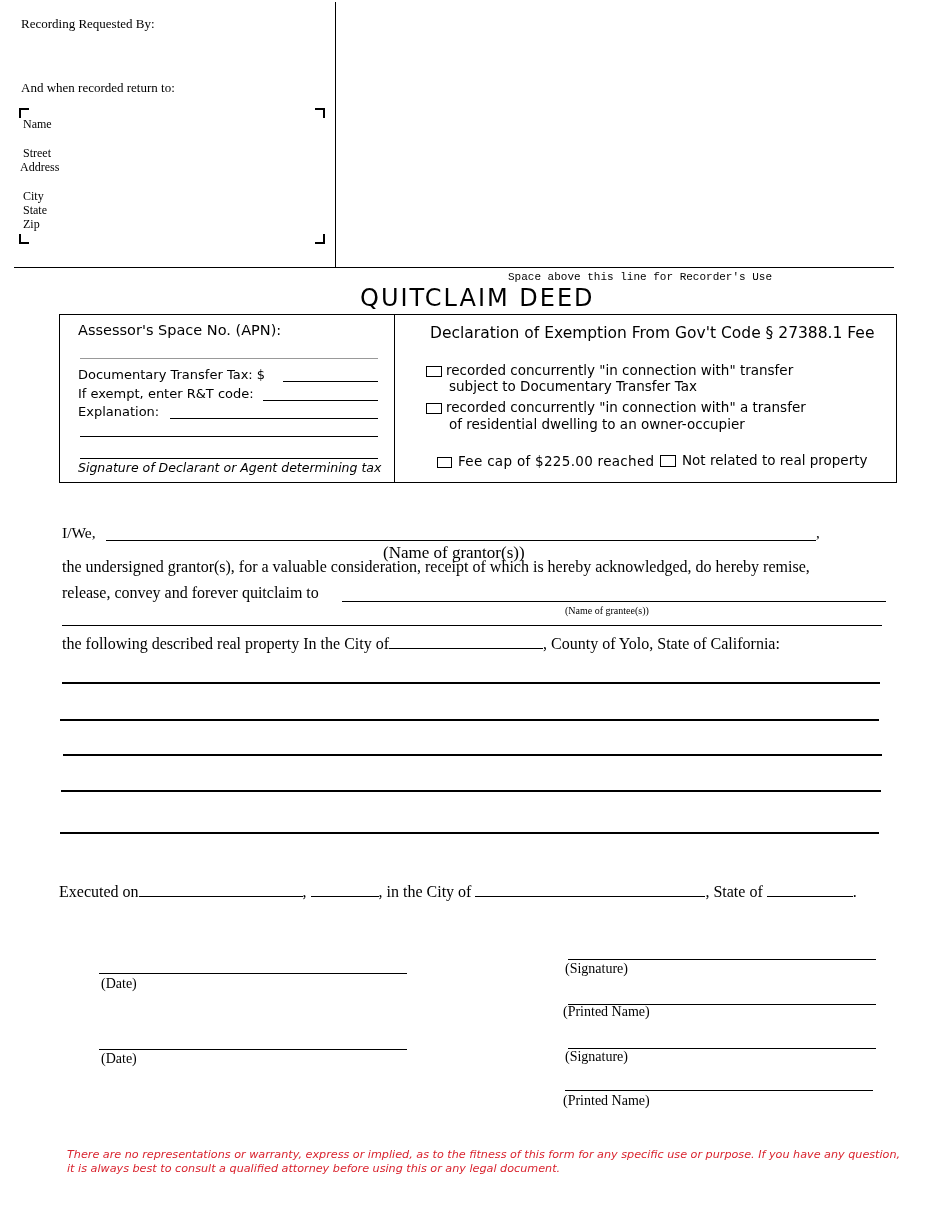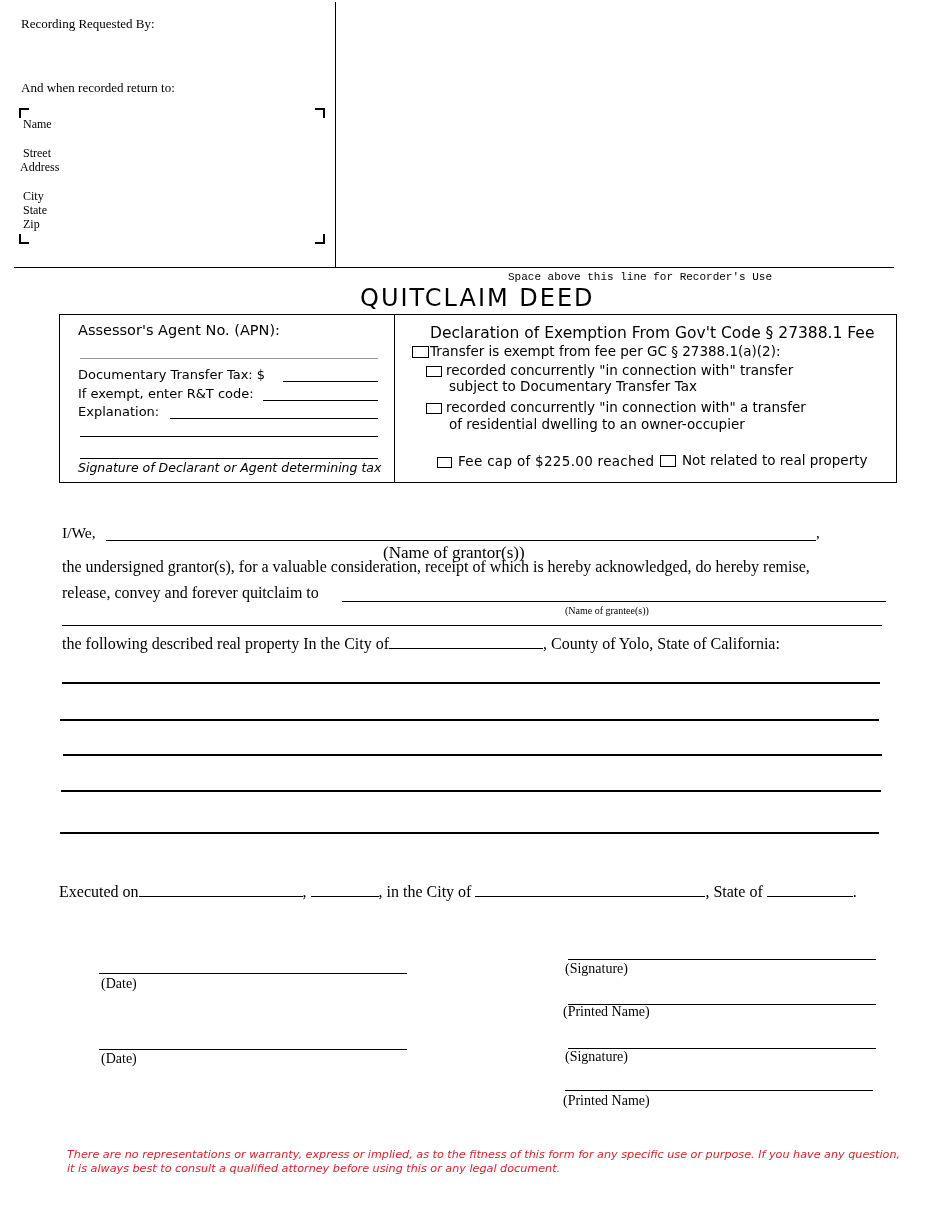--- a/index.html
+++ b/index.html
@@ -35,42 +35,39 @@
   <div class="vline" style="left:335px;top:2px;height:265px;"></div>
   <div class="line" style="left:14px;top:267px;width:880px;"></div>
   <div class="abs" style="left:508px;top:271px;font-size:11px;font-family:Liberation Mono, monospace;">Space above this line for Recorder's Use</div>
 </div>
 
 <div class="abs sans" style="left:360px;top:281px;font-size:24px;letter-spacing:2px;line-height:34px;">QUITCLAIM DEED</div>
 
 <div class="abs" style="left:59px;top:314px;width:838px;height:169px;border:1.5px solid #000;box-sizing:border-box;">
   <div class="vline" style="left:334px;top:0;height:167px;"></div>
 
-  <div class="abs sans" style="left:18px;top:7px;font-size:14.5px;">Assessor's Agent No. (APN):</div>
+  <div class="abs sans" style="left:18px;top:7px;font-size:14.5px;">Assessor's Space No. (APN):</div>
   <div class="abs" style="left:20px;top:43px;width:298px;border-bottom:1px solid #999;"></div>
 
   <div class="abs sans" style="left:18px;top:52px;font-size:13px;white-space:nowrap;">
     <span>Documentary Transfer Tax: $</span>
   </div>
   <div class="abs" style="left:223px;top:66px;width:95px;border-bottom:1px solid #000;"></div>
 
   <div class="abs sans" style="left:18px;top:71px;font-size:13px;white-space:nowrap;">If exempt, enter R&amp;T code:</div>
   <div class="abs" style="left:203px;top:85px;width:115px;border-bottom:1px solid #000;"></div>
 
   <div class="abs sans" style="left:18px;top:89px;font-size:13px;">Explanation:</div>
   <div class="abs" style="left:110px;top:103px;width:208px;border-bottom:1px solid #000;"></div>
   <div class="abs" style="left:20px;top:121px;width:298px;border-bottom:1px solid #000;"></div>
   <div class="abs" style="left:20px;top:143px;width:298px;border-bottom:1px solid #000;"></div>
   <div class="abs sans" style="left:18px;top:145px;font-size:12.5px;font-style:italic;white-space:nowrap;">Signature of Declarant or Agent determining tax</div>
 
   <div class="abs sans" style="left:370px;top:9px;font-size:15.5px;white-space:nowrap;">Declaration of Exemption From Gov't Code § 27388.1 Fee</div>
 
-  <div class="abs sans" style="left:352px;top:28px;font-size:13.5px;white-space:nowrap;">
-    <span class="cb" style="margin-right:1px;width:17px;height:12px;border-width:1px;"></span><span>Transfer is exempt from fee per GC § 27388.1(a)(2):</span>
-  </div>
 
   <div class="abs sans" style="left:366px;top:47px;font-size:13.5px;white-space:nowrap;line-height:16px;">
     <span class="cb" style="width:16px;height:11px;"></span><span>recorded concurrently "in connection with" transfer</span><br>
     <span style="padding-left:23px;">subject to Documentary Transfer Tax</span>
   </div>
 
   <div class="abs sans" style="left:366px;top:84px;font-size:13.5px;white-space:nowrap;line-height:17px;">
     <span class="cb" style="width:16px;height:11px;border-width:1px;"></span><span>recorded concurrently "in connection with" a transfer</span><br>
     <span style="padding-left:23px;">of residential dwelling to an owner-occupier</span>
   </div>

